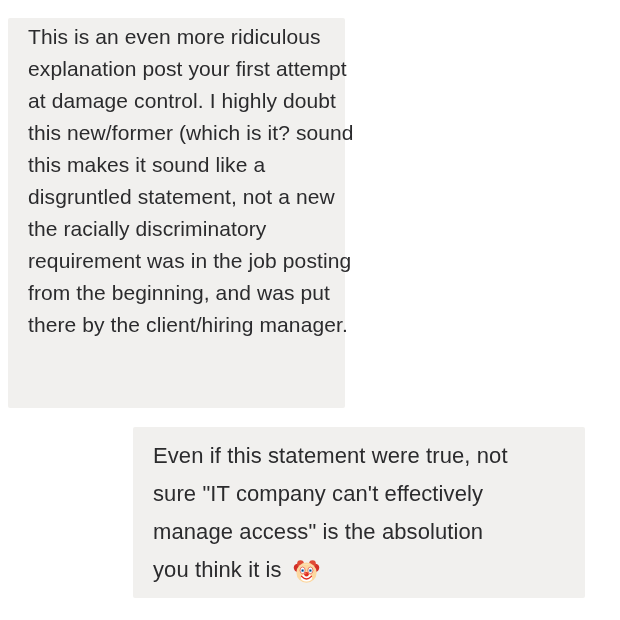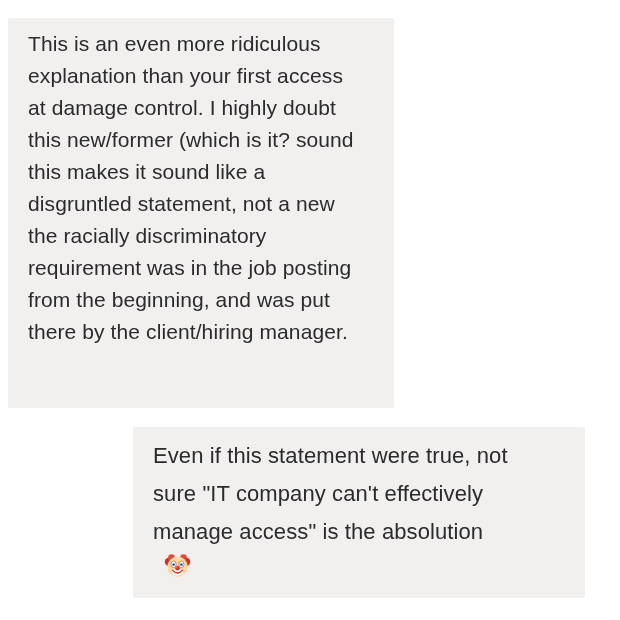--- a/index.html
+++ b/index.html
@@ -18,23 +18,23 @@
   .bubble {
     position: absolute;
     background: #f1f0ee;
     border-radius: 2px;
     color: #2b2b2d;
     box-sizing: border-box;
   }
   .bubble-1 {
     left: 8px;
     top: 18px;
-    width: 386px;
+    width: 337px;
     height: 390px;
-    padding: 10px 20px;
+    padding: 3px 20px;
     font-size: 21px;
     line-height: 32px;
   }
   .bubble-2 {
     left: 133px;
     top: 427px;
     width: 452px;
     height: 171px;
     padding: 10px 20px 9px 20px;
     font-size: 22px;
@@ -62,36 +62,37 @@
     display: block;
   }
 </style>
 </head>
 <body>
 
 <div class="canvas">
 
   <div class="bubble bubble-1">
     <div class="line">This is an even more ridiculous</div>
-    <div class="line">explanation than your first access</div>
+    <div class="line">explanation post your first attempt</div>
     <div class="line">at damage control. I highly doubt</div>
     <div class="line">this new/former (which is it? sound</div>
     <div class="line">this makes it sound like a</div>
     <div class="line">disgruntled statement, not a new</div>
     <div class="line">the racially discriminatory</div>
     <div class="line">requirement was in the job posting</div>
     <div class="line">from the beginning, and was put</div>
     <div class="line">there by the client/hiring manager.</div>
   </div>
 
   <div class="bubble bubble-2">
     <div class="line">Even if this statement were true, not</div>
     <div class="line">sure "IT company can't effectively</div>
     <div class="line">manage access" is the absolution</div>
     <div class="line line-with-emoji">
+      <span>you think it is</span>
       <span class="emoji" title="🤡">
         <svg viewBox="0 0 36 36" xmlns="http://www.w3.org/2000/svg">
 
           <circle cx="6.5" cy="13" r="5.5" fill="#d22f27"></circle>
           <circle cx="29.5" cy="13" r="5.5" fill="#d22f27"></circle>
           <circle cx="10" cy="7.5" r="4.5" fill="#e04a35"></circle>
           <circle cx="26" cy="7.5" r="4.5" fill="#e04a35"></circle>
 
           <circle cx="18" cy="19.5" r="13.5" fill="#fcd7a0"></circle>
           <path d="M7 12 Q18 4 29 12 Q24 9 18 9 Q12 9 7 12 Z" fill="#fbe6c0"></path>

